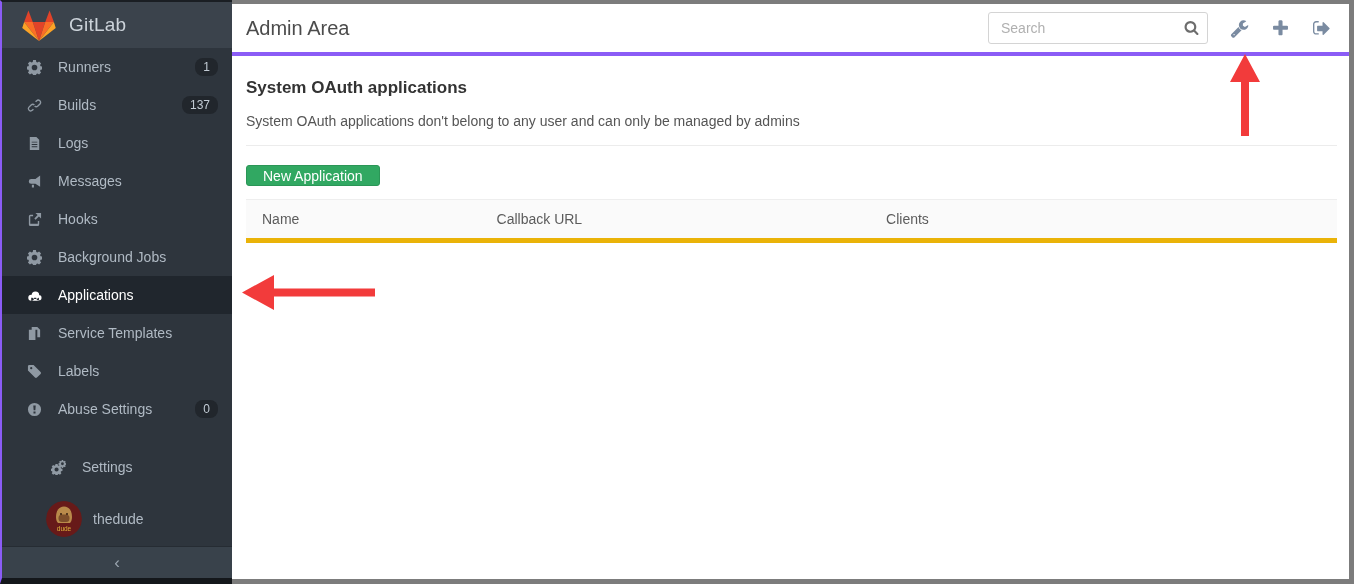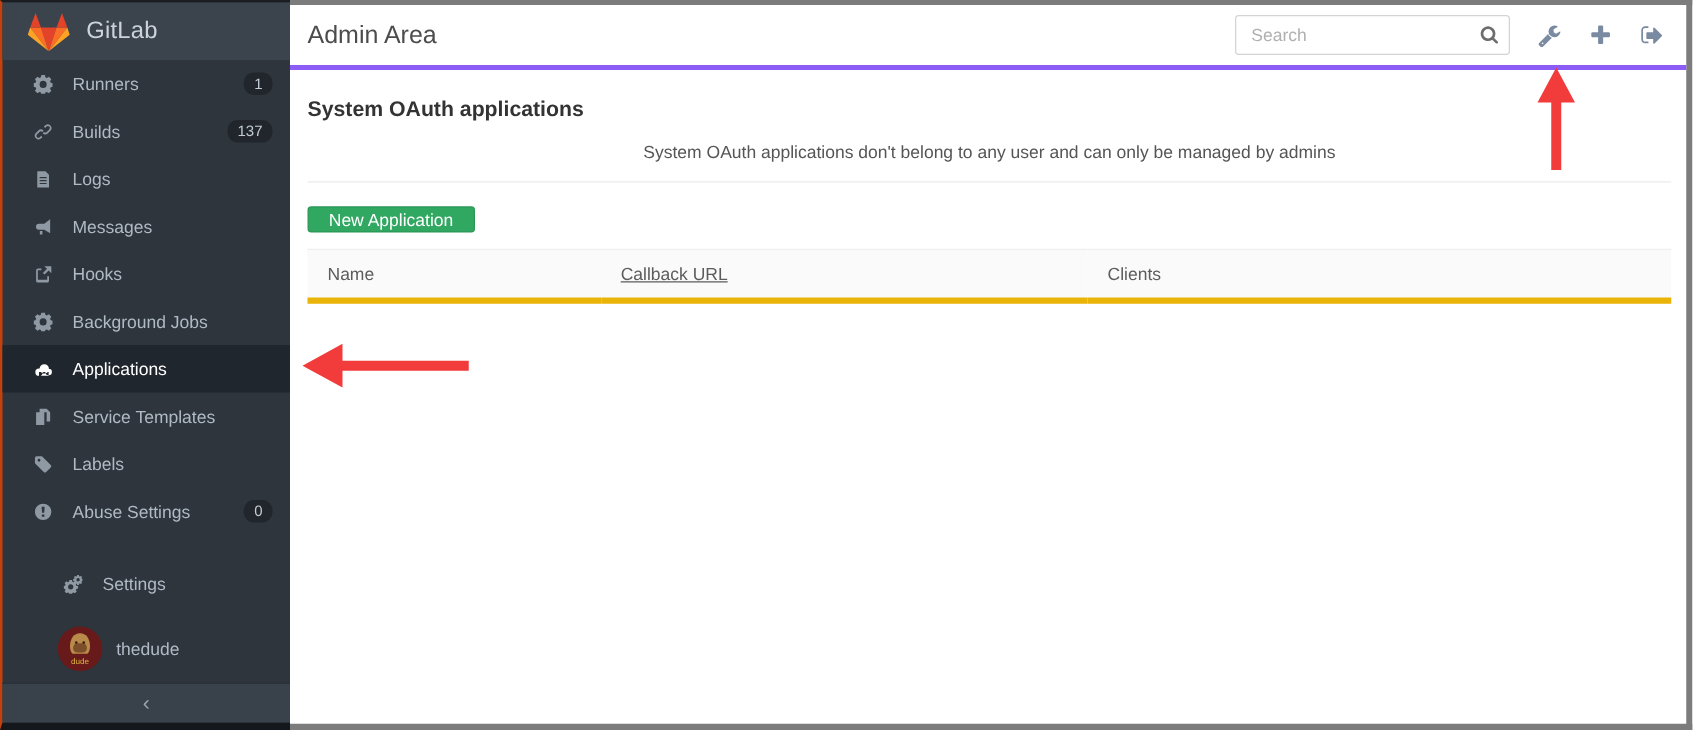--- a/index.html
+++ b/index.html
@@ -7,21 +7,21 @@
   body {
     width:1354px; height:584px; overflow:hidden; background:#fff;
     font-family:"Liberation Sans", sans-serif;
   }
   .frame { position:relative; width:1354px; height:584px; background:#fff; }
 
   
   .sidebar {
     position:absolute; left:0; top:0; bottom:0; width:232px;
     background:#2e353d; color:#b4bdc6;
-    border-left:2px solid #c2410c; border-top:2px solid #1a1e23; border-bottom:6px solid #14171b;
+    border-left:2px solid #8b5cf6; border-top:2px solid #1a1e23; border-bottom:6px solid #14171b;
     display:flex; flex-direction:column;
   }
   .sidebar-header {
     flex:none; height:46px; background:#3b434c;
     display:flex; align-items:center; padding-left:20px; gap:13px; cursor:pointer;
   }
   .logo svg { width:34px; height:31px; display:block; }
   .logo-text { font-size:19px; color:#ccd3da; letter-spacing:.2px; }
 
   .sidebar-nav { flex:none; }
@@ -66,33 +66,33 @@
   .search-wrap input::placeholder { color:#b0b0b0; }
   .search-glass {
     position:absolute; right:9px; top:8px; width:15px; height:15px; color:#6d6d6d; cursor:pointer;
   }
   .search-glass svg { width:15px; height:15px; display:block; }
   .hicon { width:19px; height:19px; color:#7a8ba1; cursor:pointer; margin-left:22px; flex:none; }
   .hicon svg { width:19px; height:19px; display:block; }
 
   .content { padding:22px 12px 0 14px; }
   .section-heading { font-size:17px; font-weight:700; color:#333; margin:0 0 15px; }
-  .section-desc { font-size:14px; color:#555; margin:0 0 16px;text-align:center; }
+  .section-desc { font-size:14px; color:#555; margin:0 0 16px; }
   .divider { border:none; border-top:1px solid #ececec; margin:0 0 19px; }
   .btn-new {
     display:inline-block; background:#31a862; border:1px solid #2b9657; color:#fff;
     font-size:14px; border-radius:3px; height:21px; padding:0 16px; cursor:pointer;
     font-family:"Liberation Sans", sans-serif; margin:0 0 13px;
   }
   table.apps { width:100%; border-collapse:collapse; table-layout:fixed; }
   table.apps th {
     background:#fafafa; border-top:1px solid #eeeeee; border-bottom:5px solid #eab308;
     font-weight:400; text-align:left; font-size:14px; color:#5c5c5c; padding:11px 16px;
   }
-  th.col-name { width:21.5%; } th.col-callback { width:35.7%;text-decoration:underline; }
+  th.col-name { width:21.5%; } th.col-callback { width:35.7%; }
 
   
   .arrow-left { position:absolute; left:10px; top:270px; width:134px; height:37px; pointer-events:none; }
   .arrow-up   { position:absolute; left:996px; top:50px; width:34px; height:82px; pointer-events:none; }
 </style>
 </head>
 <body>
 
 <div class="frame">
 

